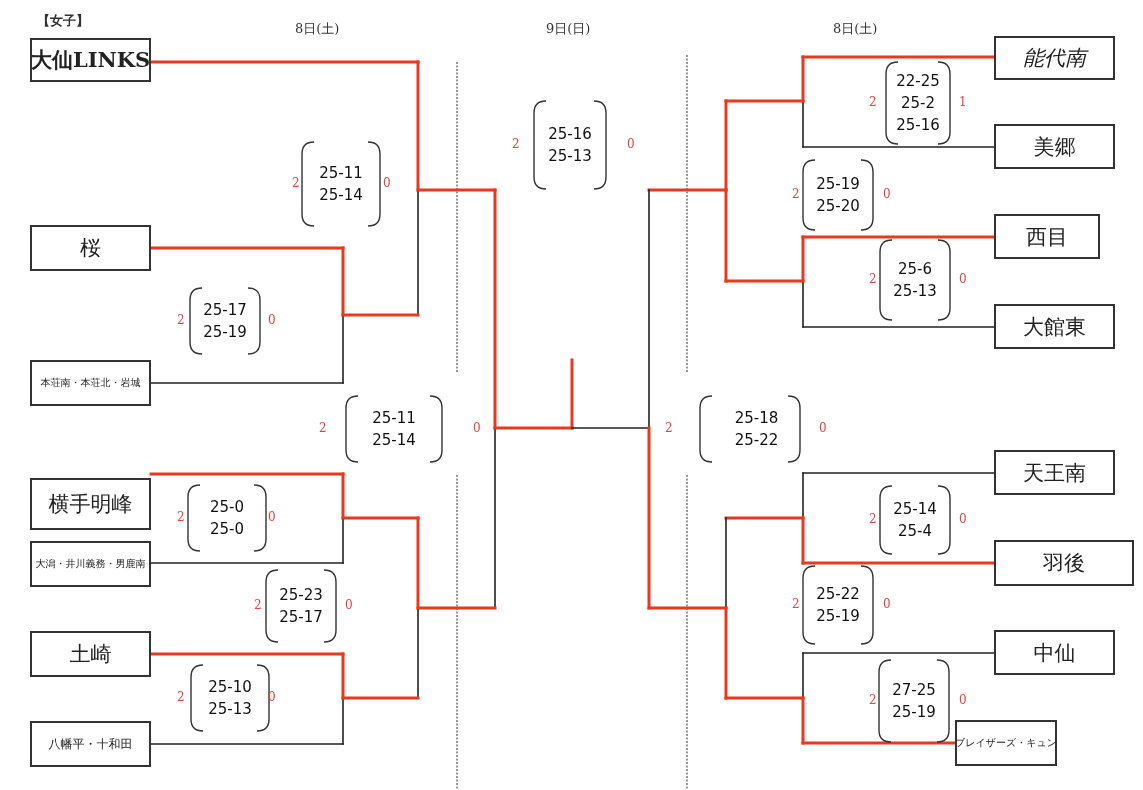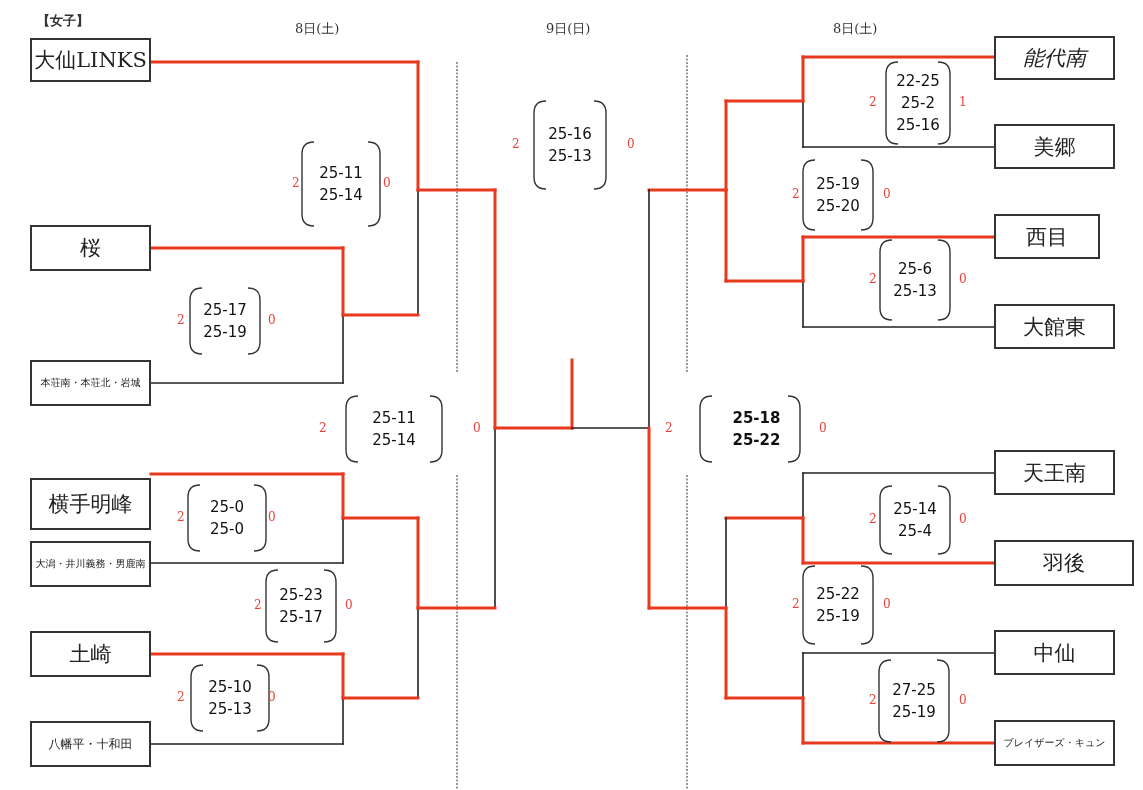--- a/index.html
+++ b/index.html
@@ -94,36 +94,36 @@
     <path d="M892,486 Q880,486 880,498 L880,542 Q880,554 892,554 M938,486 Q950,486 950,498 L950,542 Q950,554 938,554" fill="none" stroke="#333" stroke-width="1.4"></path>
     <path d="M815,566 Q803,566 803,578 L803,632 Q803,644 815,644 M861,566 Q873,566 873,578 L873,632 Q873,644 861,644" fill="none" stroke="#333" stroke-width="1.4"></path>
     <path d="M891,660 Q879,660 879,672 L879,730 Q879,742 891,742 M937,660 Q949,660 949,672 L949,730 Q949,742 937,742" fill="none" stroke="#333" stroke-width="1.4"></path>
   </svg>
 
 <div class="hdr" style="left:37px;top:12px;font-weight:bold;">【女子】</div>
 <div class="hdr" style="left:295px;top:20px;">8日(土)</div>
 <div class="hdr" style="left:546px;top:20px;">9日(日)</div>
 <div class="hdr" style="left:833px;top:20px;">8日(土)</div>
 
-<div class="team big" style="left:30px;top:38px;width:121px;height:44px;">大仙LINKS</div>
+<div class="team big" style="left:30px;top:38px;width:121px;height:44px;font-weight:bold;">大仙LINKS</div>
 <div class="team big" style="left:30px;top:225px;width:121px;height:46px;">桜</div>
 <div class="team small" style="left:30px;top:360px;width:121px;height:46px;">本荘南・本荘北・岩城</div>
 <div class="team big" style="left:30px;top:478px;width:121px;height:52px;">横手明峰</div>
 <div class="team small" style="left:30px;top:541px;width:121px;height:46px;">大潟・井川義務・男鹿南</div>
 <div class="team big" style="left:30px;top:631px;width:121px;height:46px;">土崎</div>
 <div class="team" style="left:30px;top:721px;width:121px;height:46px;font-size:12px;">八幡平・十和田</div>
 
 <div class="team big" style="left:994px;top:36px;width:121px;height:44px;font-style:italic;">能代南</div>
 <div class="team big" style="left:994px;top:124px;width:121px;height:45px;">美郷</div>
 <div class="team big" style="left:994px;top:214px;width:106px;height:45px;">西目</div>
 <div class="team big" style="left:994px;top:304px;width:121px;height:45px;">大館東</div>
 <div class="team big" style="left:994px;top:450px;width:121px;height:45px;">天王南</div>
 <div class="team big" style="left:994px;top:540px;width:140px;height:46px;">羽後</div>
 <div class="team big" style="left:994px;top:630px;width:121px;height:45px;">中仙</div>
-<div class="team small" style="left:994px;top:720px;width:121px;height:46px;">ブレイザーズ・キュン</div>
+<div class="team small" style="left:955px;top:720px;width:102px;height:46px;">ブレイザーズ・キュン</div>
 
 <div id="matches-layer">
     <div class="score" style="left: 190px; top: 288px; width: 70px; height: 66px;">
       <div>25-17</div>
       <div>25-19</div>
     </div>
     <div class="sets" style="left: 177px; top: 313px;">2</div>
     <div class="sets" style="left: 268px; top: 313px;">0</div>
     <div class="score" style="left: 302px; top: 142px; width: 78px; height: 84px;">
       <div>25-11</div>
@@ -154,21 +154,21 @@
       <div>25-14</div>
     </div>
     <div class="sets" style="left: 319px; top: 421px;">2</div>
     <div class="sets" style="left: 473px; top: 421px;">0</div>
     <div class="score" style="left: 534px; top: 101px; width: 72px; height: 88px;">
       <div>25-16</div>
       <div>25-13</div>
     </div>
     <div class="sets" style="left: 512px; top: 137px;">2</div>
     <div class="sets" style="left: 627px; top: 137px;">0</div>
-    <div class="score" style="left: 700px; top: 396px; width: 113px; height: 66px; font-weight: bold;">
+    <div class="score" style="left: 700px; top: 396px; width: 113px; height: 66px;">
       <div>25-18</div>
       <div>25-22</div>
     </div>
     <div class="sets" style="left: 665px; top: 421px;">2</div>
     <div class="sets" style="left: 819px; top: 421px;">0</div>
     <div class="score" style="left: 886px; top: 62px; width: 64px; height: 82px;">
       <div>22-25</div>
       <div>25-2</div>
       <div>25-16</div>
     </div>

